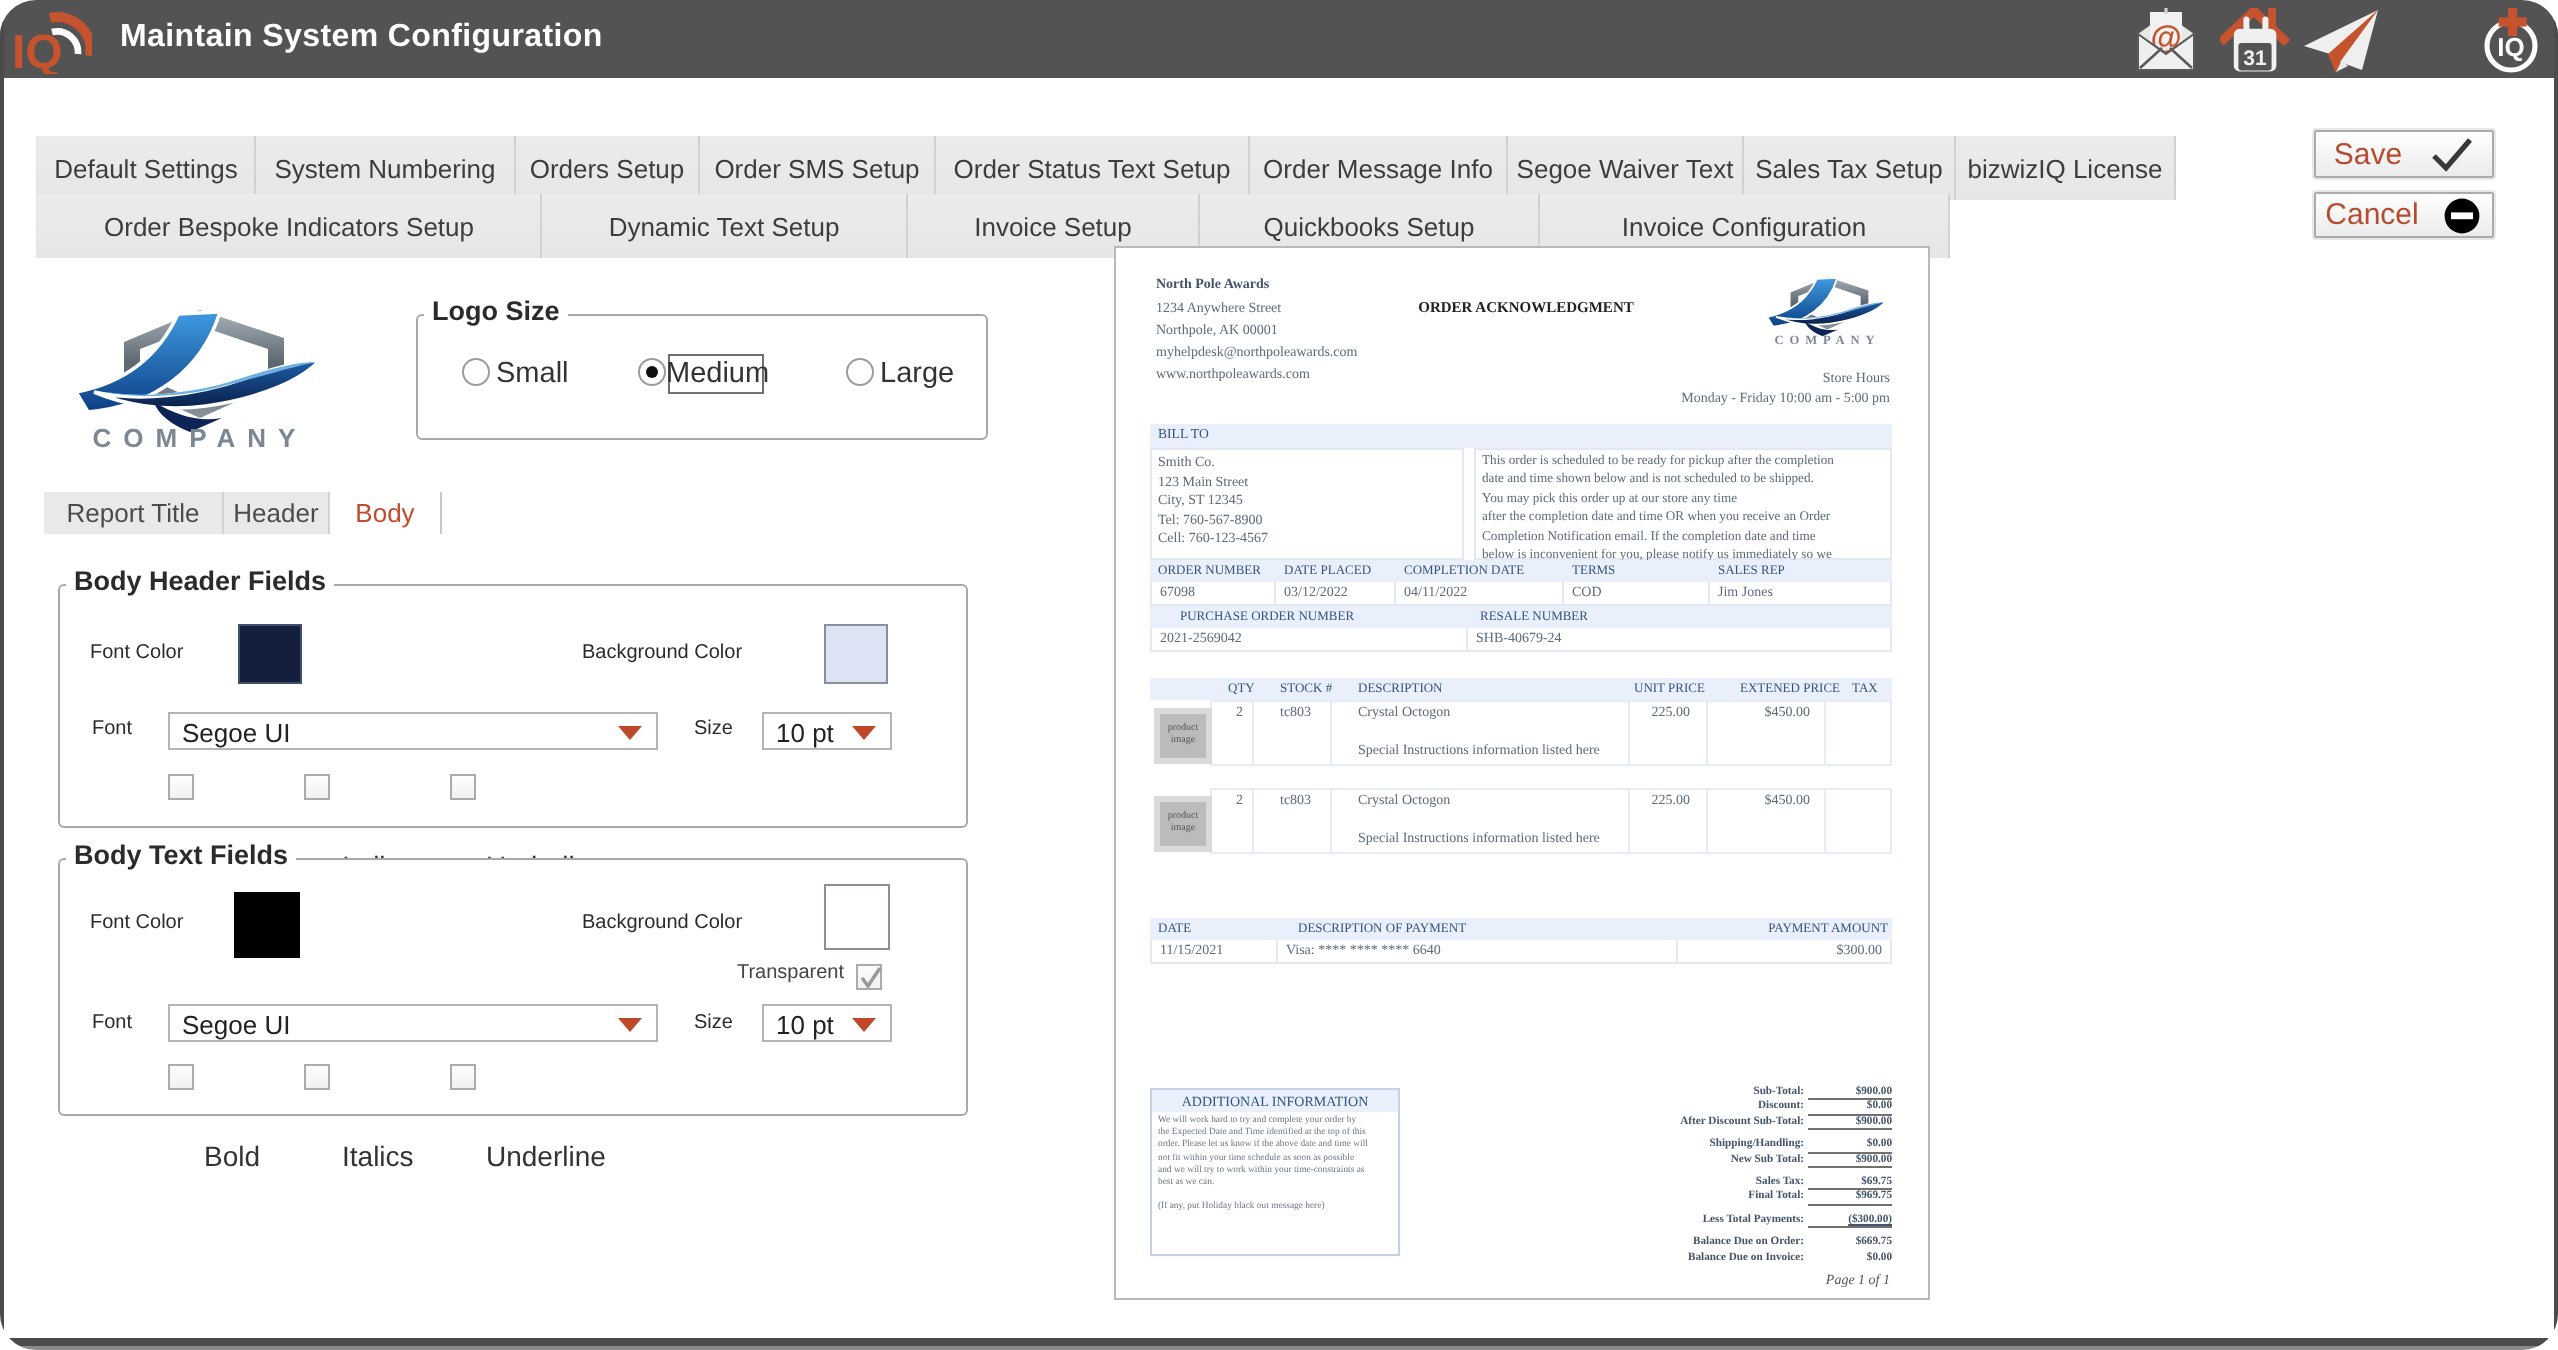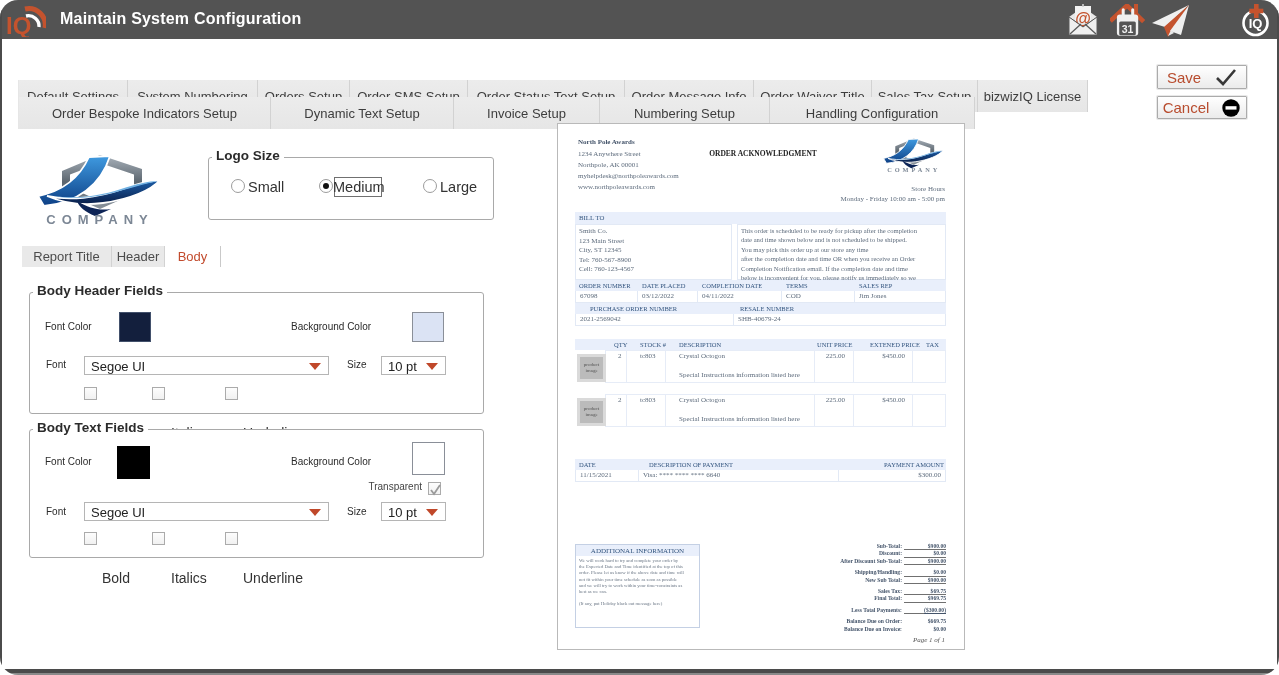--- a/index.html
+++ b/index.html
@@ -10,21 +10,21 @@
 #edgeR { position:absolute; right:0; top:0; width:2px; height:100%; background:#4b4b4b; z-index:60; }
 
 #titlebar { position:absolute; left:0; top:0; width:100%; height:39px; background:#535353; }
 #titlebar .title { position:absolute; left:60px; top:10px; color:#fff; font-size:16px; font-weight:bold; letter-spacing:0.2px; }
 .ticon { position:absolute; top:0; }
 
 #botbar1 { position:absolute; left:0; bottom:2px; width:100%; height:4px; background:#4b4b4b; z-index:50;}
 #botbar2 { position:absolute; left:0; bottom:0; width:100%; height:2px; background:#8a8a8a; z-index:50;}
 
 .tabrow { position:absolute; left:18px; display:flex; }
-#tabrow1 { top:80px; height:32px; }
+#tabrow1 { top:68px; height:32px; }
 #tabrow2 { top:97px; height:32px; }
 .tab { background:linear-gradient(#ececec,#e6e6e6); color:#3d3d3d; font-size:13px;
   display:flex; align-items:center; justify-content:center; border-right:1px solid #d2d2d2; }
 .tab:first-child { border-left:1px solid #e6e6e6; }
 .tab.sel { background:#fff; color:#c24b2d; font-weight:bold; border-right:1px solid #d9d9d9;
   margin-top:-2px; height:36px; font-size:13.5px;}
 
 .btn { position:absolute; left:1157px; width:90px; height:24px; border:1px solid #ababab;
   background:linear-gradient(#ffffff,#ebebeb); border-radius:1px;
   display:flex; align-items:center; justify-content:center; box-shadow:0 0 0 1px #e8e8e8; }
@@ -112,30 +112,30 @@
     </svg>
   </div>
 
   <div class="tabrow" id="tabrow1">
     <div class="tab" style="width:110px">Default Settings</div>
     <div class="tab" style="width:130px">System Numbering</div>
     <div class="tab" style="width:92px">Orders Setup</div>
     <div class="tab" style="width:118px">Order SMS Setup</div>
     <div class="tab" style="width:157px">Order Status Text Setup</div>
     <div class="tab" style="width:129px">Order Message Info</div>
-    <div class="tab" style="width:118px">Order Waiver Title</div>
+    <div class="tab" style="width:118px">Segoe Waiver Text</div>
     <div class="tab" style="width:106px">Sales Tax Setup</div>
     <div class="tab" style="width:110px">bizwizIQ License</div>
   </div>
   <div class="tabrow" id="tabrow2">
     <div class="tab" style="width:253px">Order Bespoke Indicators Setup</div>
     <div class="tab" style="width:183px">Dynamic Text Setup</div>
     <div class="tab" style="width:146px">Invoice Setup</div>
-    <div class="tab" style="width:170px">Numbering Setup</div>
-    <div class="tab" style="width:205px">Handling Configuration</div>
+    <div class="tab" style="width:170px">Quickbooks Setup</div>
+    <div class="tab" style="width:205px">Invoice Configuration</div>
   </div>
 
   <div class="btn" id="savebtn">
       <span>Save</span>
     <svg width="22" height="18" viewBox="0 0 22 18" style="margin-left:14px">
         <path d="M2,10 L8,16 L20,2" stroke="#383838" stroke-width="2.6" fill="none"></path>
       </svg>
   </div>
   <div class="btn" id="cancelbtn">
       <span>Cancel</span>

